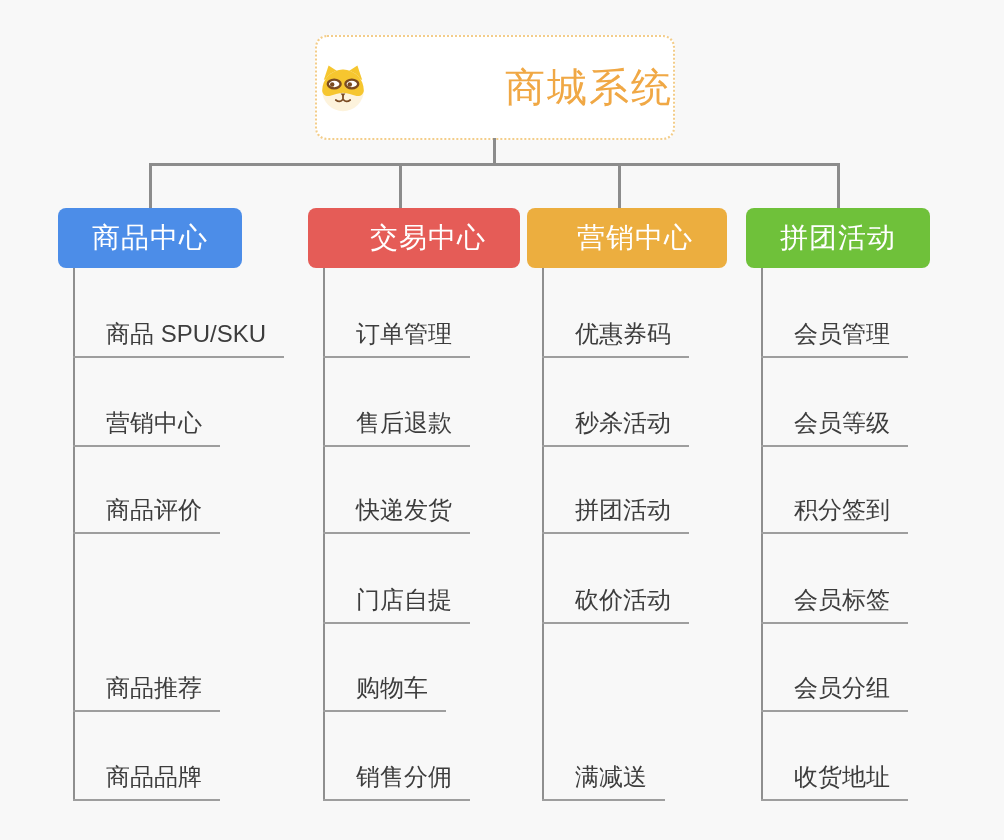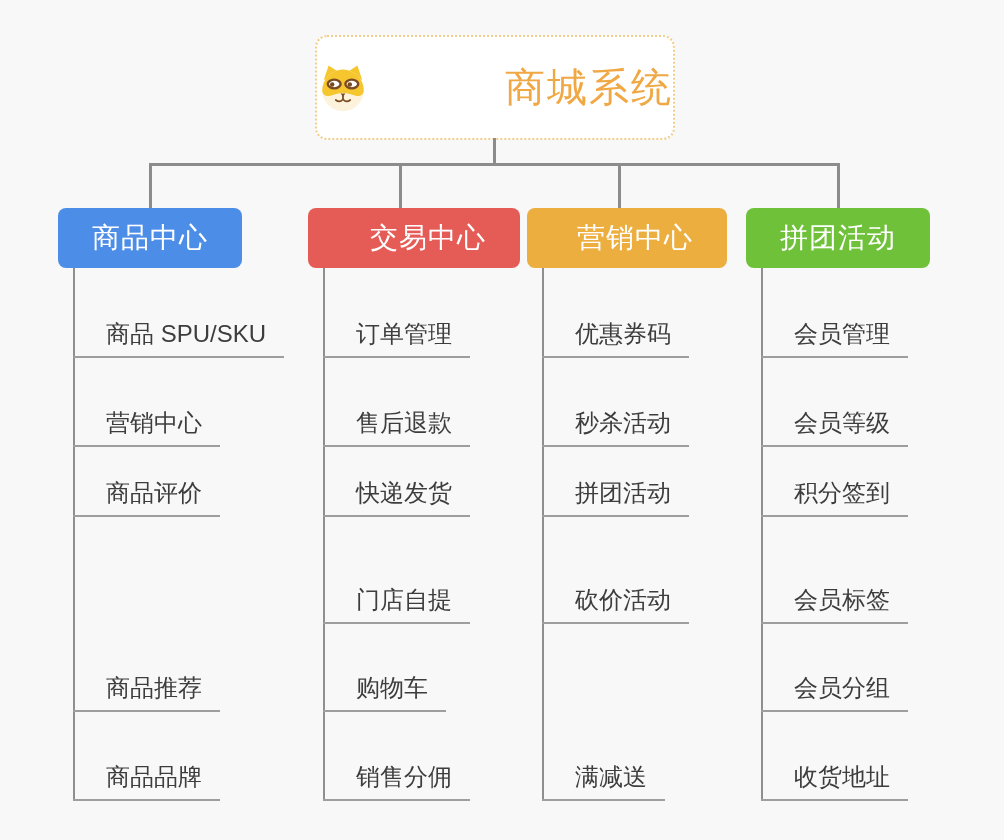--- a/index.html
+++ b/index.html
@@ -21,21 +21,21 @@
 
   
   .column{position:absolute;top:208px;width:254px;}
   .col-0{left:58px}.col-1{left:308px}.col-2{left:527px}.col-3{left:746px}
   .branch-box{width:184px;height:60px;border-radius:8px;display:flex;align-items:center;
               justify-content:center;color:#ffffff;font-size:28px;letter-spacing:1px;}
   .vline{position:absolute;left:15px;top:60px;width:2px;height:531px;background:#8f8f8f;}
   .leaf{position:absolute;left:15px;height:40px;line-height:40px;white-space:nowrap;
         padding:0 18px 2px 33px;font-size:24px;color:#3d3d3d;
         border-bottom:2px solid #9e9e9e;cursor:default;text-align:center;}
-  .leaf-0{top:106px}.leaf-1{top:195px}.leaf-2{top:265px}
+  .leaf-0{top:106px}.leaf-1{top:195px}.leaf-2{top:282px}
   .leaf-3{top:372px}.leaf-4{top:460px}.leaf-5{top:549px}
   .dog{display:flex;align-items:center;}
 </style>
 </head>
 <body>
 
 <div class="canvas">
 
   <div class="root-node">
     <span class="dog">

